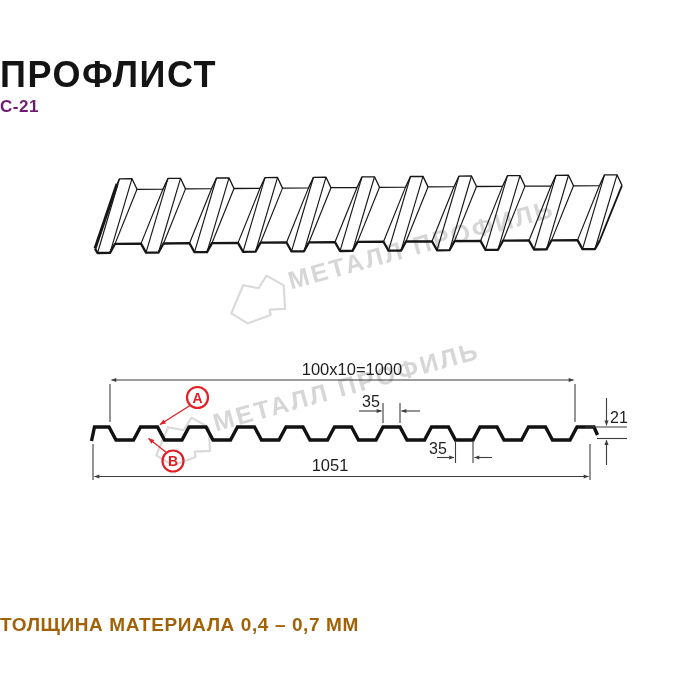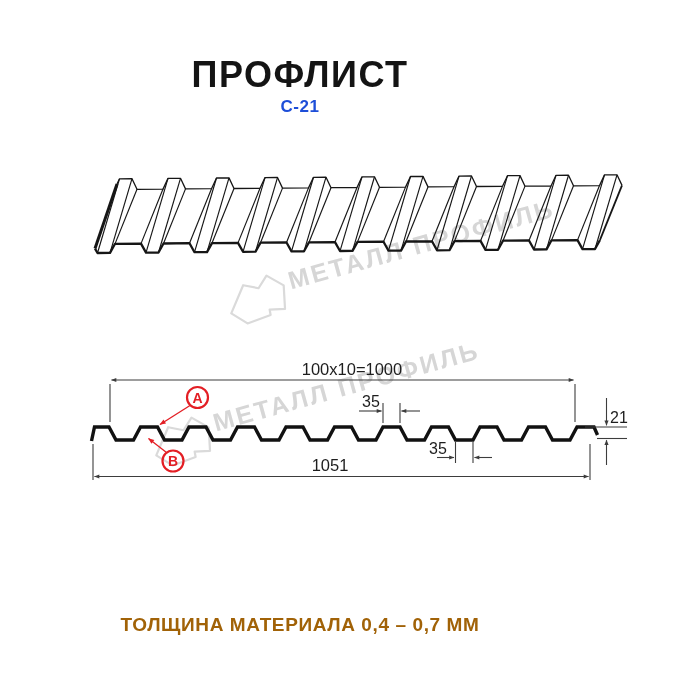--- a/index.html
+++ b/index.html
@@ -1,19 +1,19 @@
 <!DOCTYPE html>
 <html><head>
 <meta charset="utf-8">
 <style>
   html,body{margin:0;padding:0;background:#fff;}
   body{width:700px;height:700px;position:relative;font-family:"Liberation Sans",sans-serif;overflow:hidden;}
-  .abs{position:absolute;left:0;width:600px;text-align:center;}
+  .abs{position:absolute;left:0;width:600px;text-align:left;}
   .title{top:54px;font-size:36px;font-weight:800;letter-spacing:1.5px;color:#141414;}
-  .subtitle{top:97px;font-size:17px;font-weight:700;letter-spacing:.5px;color:#1d4ed8;}
+  .subtitle{top:97px;font-size:17px;font-weight:700;letter-spacing:.5px;color:#701a75;}
   .footnote{top:614px;font-size:19px;font-weight:600;letter-spacing:.6px;color:#a16207;}
   svg{position:absolute;top:0;left:0;}
   svg text{font-family:"Liberation Sans",sans-serif;}
   .dimtxt{font-size:16.5px;fill:#1e1e1e;}
   .dimtxt-sm{font-size:16px;fill:#1e1e1e;}
   .abtxt{font-size:14px;font-weight:700;}
   .wmtxt{font-size:25px;font-weight:700;}
 </style>
 </head>
 <body>

